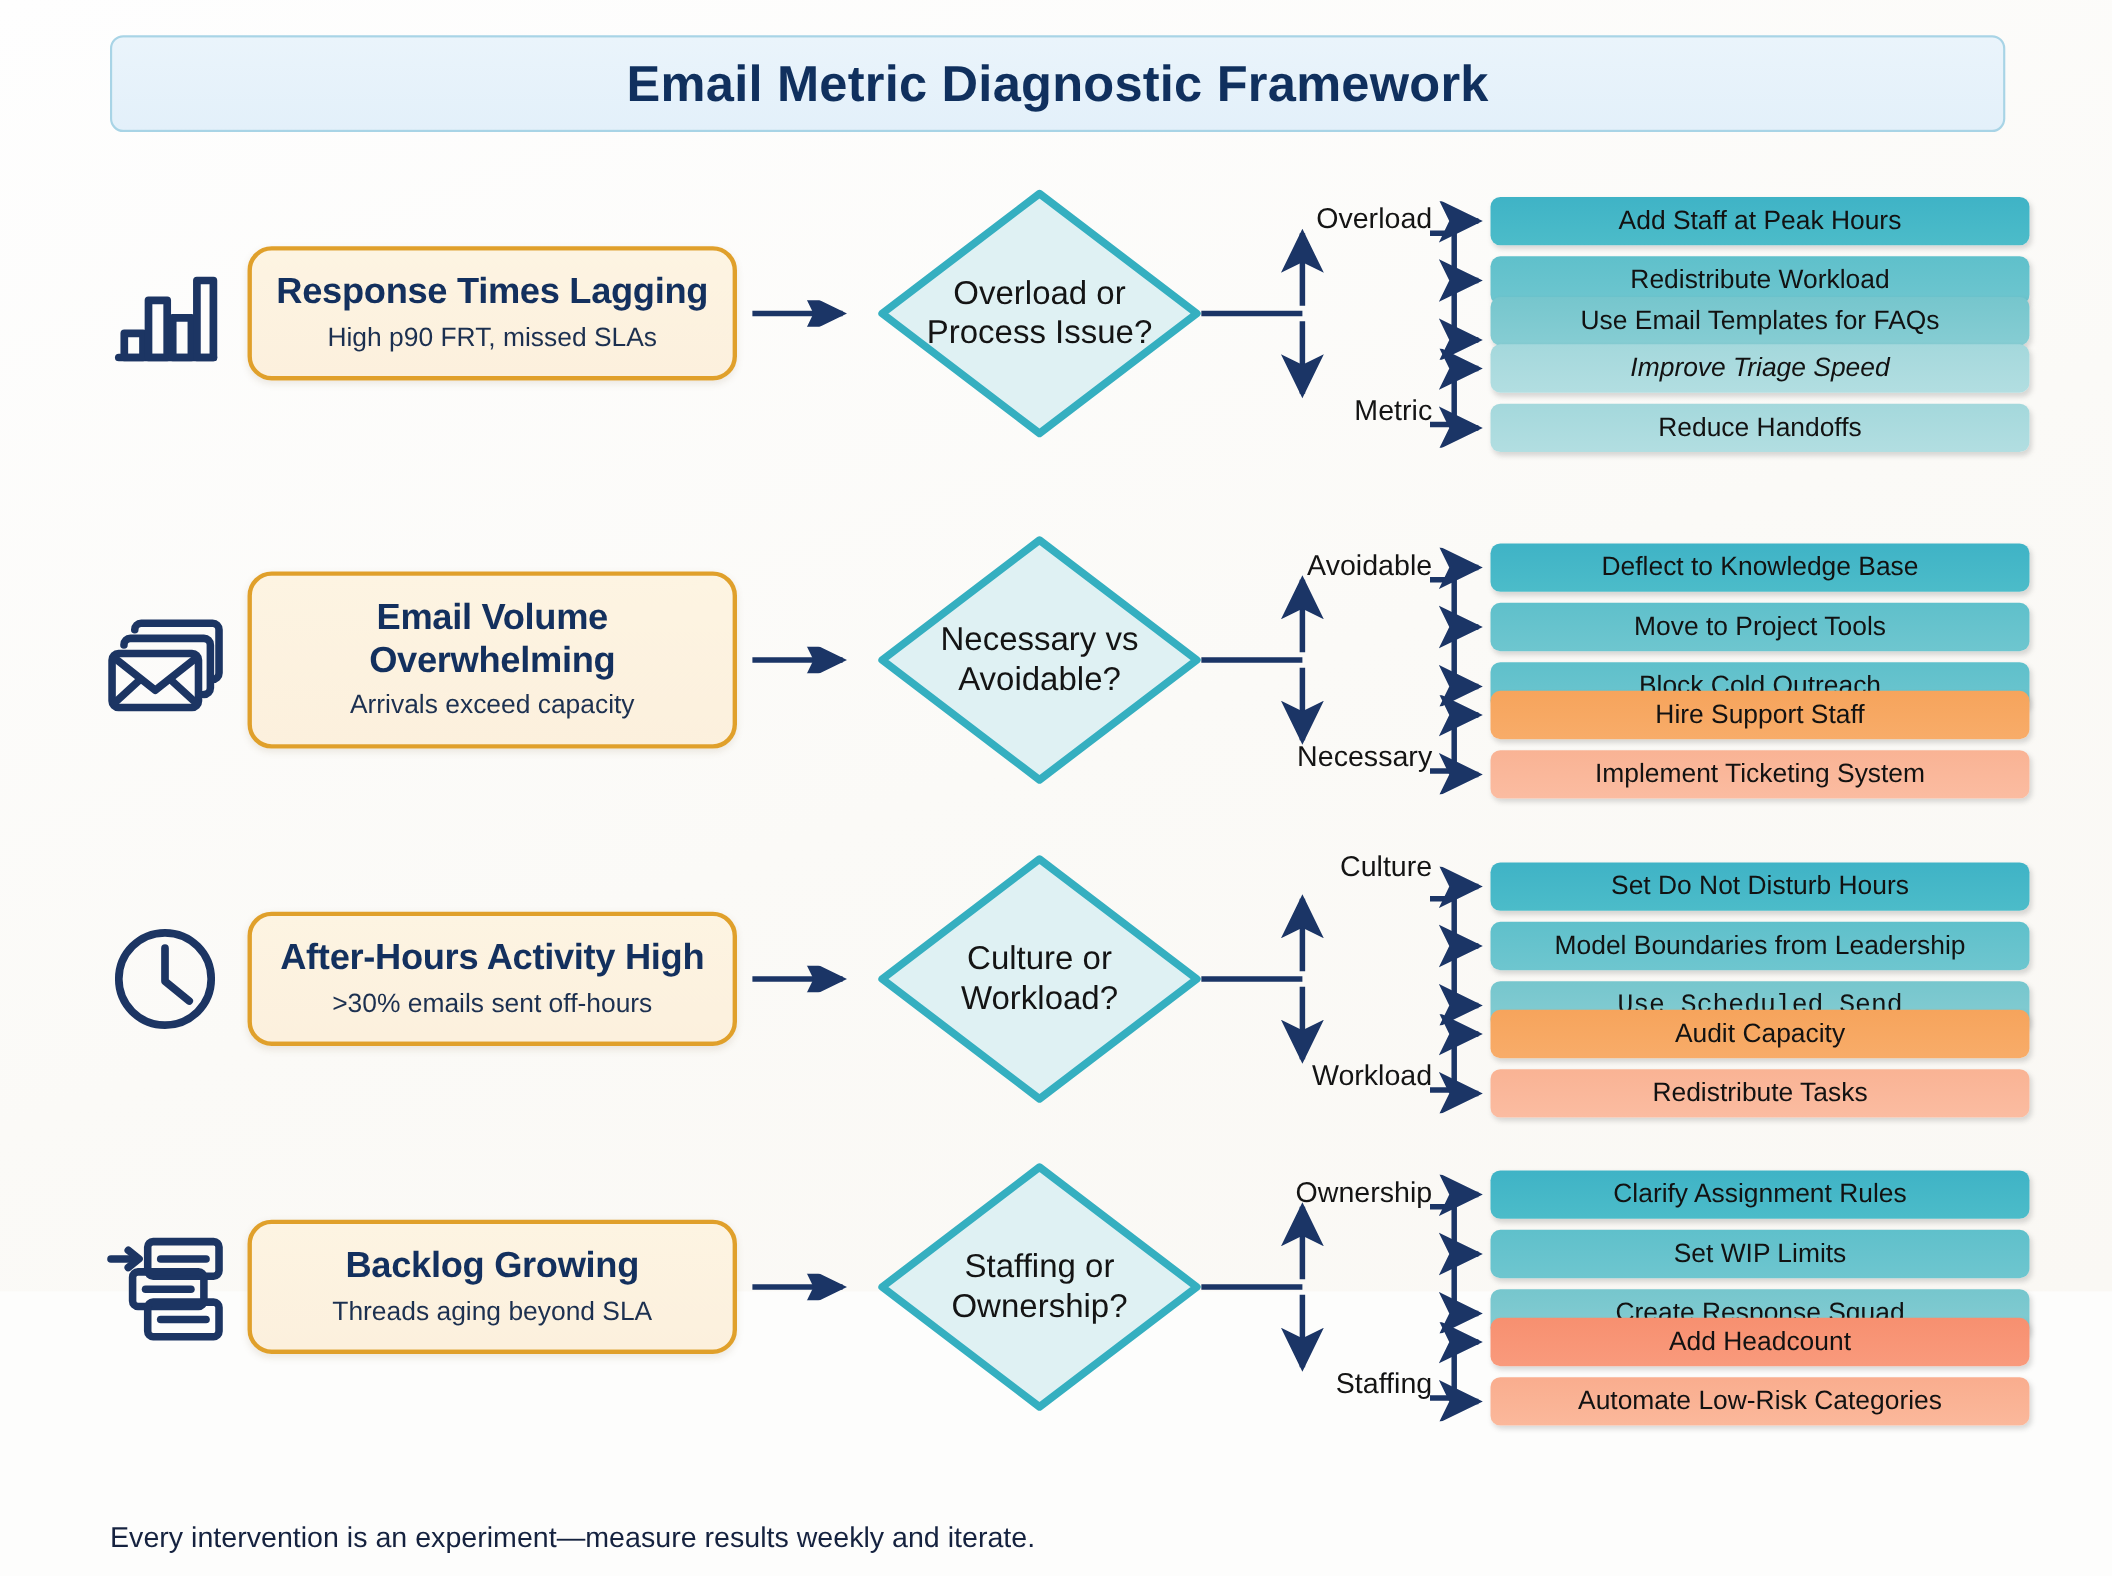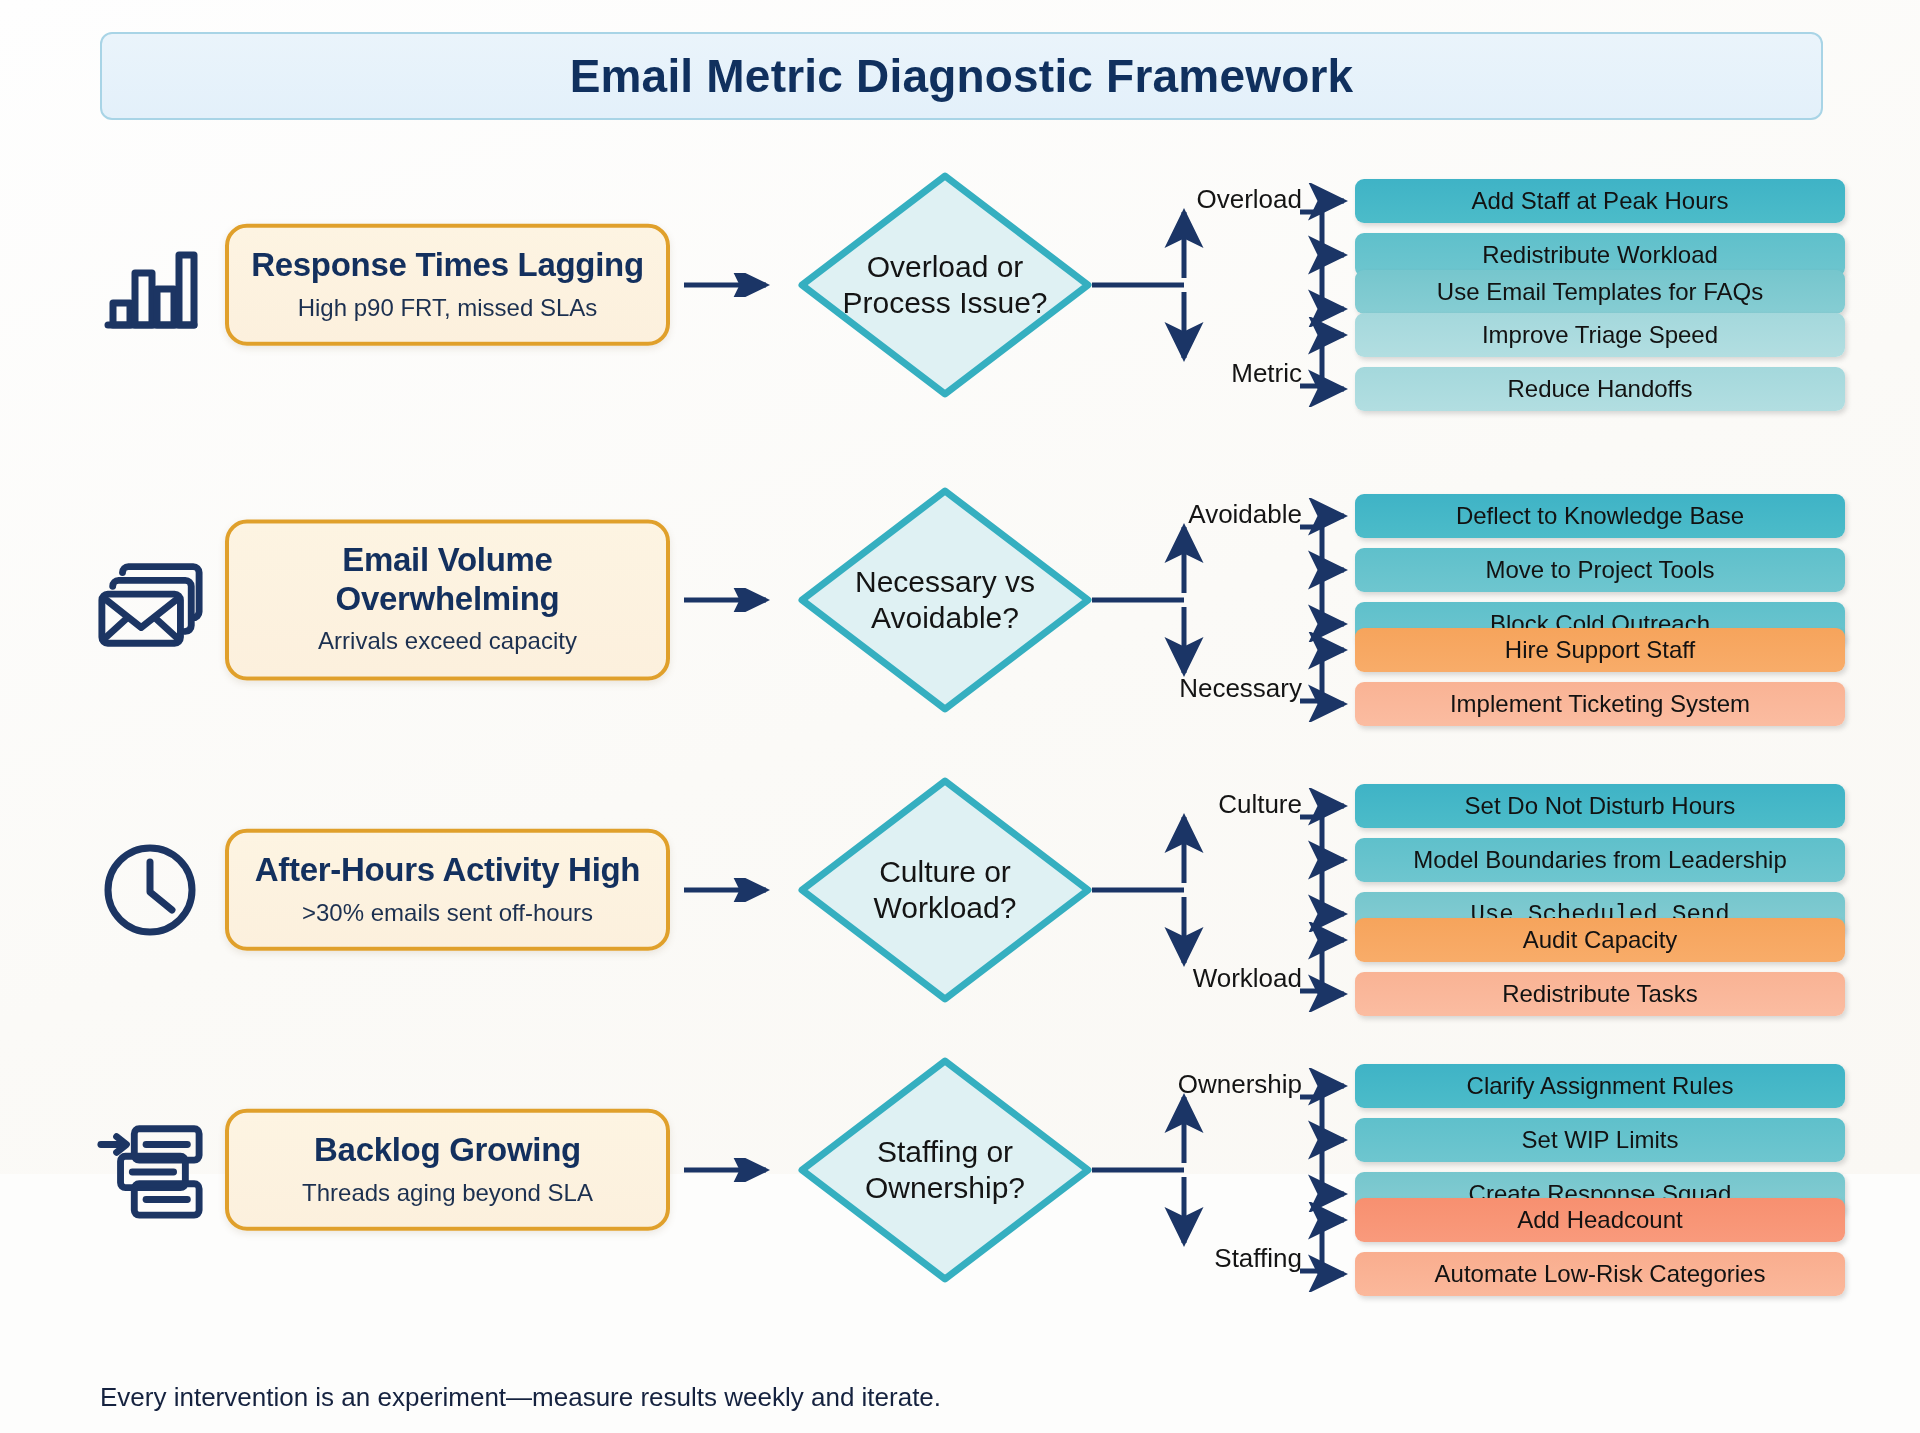--- a/index.html
+++ b/index.html
@@ -182,21 +182,21 @@
             <path d="M0 115 H92" stroke="#1b3566" stroke-width="5" fill="none"></path>
      <path d="M92 108 V42" stroke="#1b3566" stroke-width="5" fill="none" marker-end="url(#mbranch-v-0)"></path>
      <path d="M92 122 V188" stroke="#1b3566" stroke-width="5" fill="none" marker-end="url(#mbranch-v-0)"></path>
           </svg></div>
         <div class="branch-label" style="left: 1142px; width: 160px; top: 29px;">Overload</div>
         <div class="branch-label" style="left: 1142px; width: 160px; top: 203px;">Metric</div>
         <div class="actions" style="top: 0px; height: 230px;">
           <div class="action c-teal-d" style="top: 9px;">Add Staff at Peak Hours</div>
           <div class="action c-teal-m" style="top: 63px;">Redistribute Workload</div>
           <div class="action c-teal-l" style="top: 100px;">Use Email Templates for FAQs</div>
-          <div class="action c-teal-xl" style="top: 143px;">Improve Triage Speed</div>
+          <div class="action c-teal-xl" style="top: 143px; font-style: italic;">Improve Triage Speed</div>
           <div class="action c-teal-xl" style="top: 197px;">Reduce Handoffs</div>
         </div>
         <div class="fan" style="left: 1300px; top: 13px;"><svg width="62" height="144" viewBox="0 0 62 144">
     <defs>
       <marker id="mfan-t-0" markerWidth="9" markerHeight="9" refX="7.2" refY="4.5" orient="auto">
         <path d="M0,0.6 L8,4.5 L0,8.4 L1.9,4.5 Z" fill="#1b3566"></path>
       </marker>
     </defs>
             <path d="M0 29 H22" stroke="#1b3566" stroke-width="5" fill="none"></path>
             <path d="M22 18 V126" stroke="#1b3566" stroke-width="5" fill="none"></path>
@@ -315,21 +315,21 @@
         <div class="connector"><svg width="160" height="230" viewBox="0 0 160 230">
     <defs>
       <marker id="mbranch-v-2" markerWidth="9" markerHeight="9" refX="7.2" refY="4.5" orient="auto">
         <path d="M0,0.6 L8,4.5 L0,8.4 L1.9,4.5 Z" fill="#1b3566"></path>
       </marker>
     </defs>
             <path d="M0 115 H92" stroke="#1b3566" stroke-width="5" fill="none"></path>
      <path d="M92 108 V42" stroke="#1b3566" stroke-width="5" fill="none" marker-end="url(#mbranch-v-2)"></path>
      <path d="M92 122 V188" stroke="#1b3566" stroke-width="5" fill="none" marker-end="url(#mbranch-v-2)"></path>
           </svg></div>
-        <div class="branch-label" style="left: 1142px; width: 160px; top: 29px;">Culture</div>
+        <div class="branch-label" style="left: 1142px; width: 160px; top: 13px;">Culture</div>
         <div class="branch-label" style="left: 1142px; width: 160px; top: 203px;">Workload</div>
         <div class="actions" style="top: 0px; height: 230px;">
           <div class="action c-teal-d" style="top: 9px;">Set Do Not Disturb Hours</div>
           <div class="action c-teal-m" style="top: 63px;">Model Boundaries from Leadership</div>
           <div class="action c-teal-l" style="top: 117px; font-family: Liberation Mono, monospace;">Use Scheduled Send</div>
           <div class="action c-orange" style="top: 143px;">Audit Capacity</div>
           <div class="action c-salmon" style="top: 197px;">Redistribute Tasks</div>
         </div>
         <div class="fan" style="left: 1300px; top: 13px;"><svg width="62" height="144" viewBox="0 0 62 144">
     <defs>

